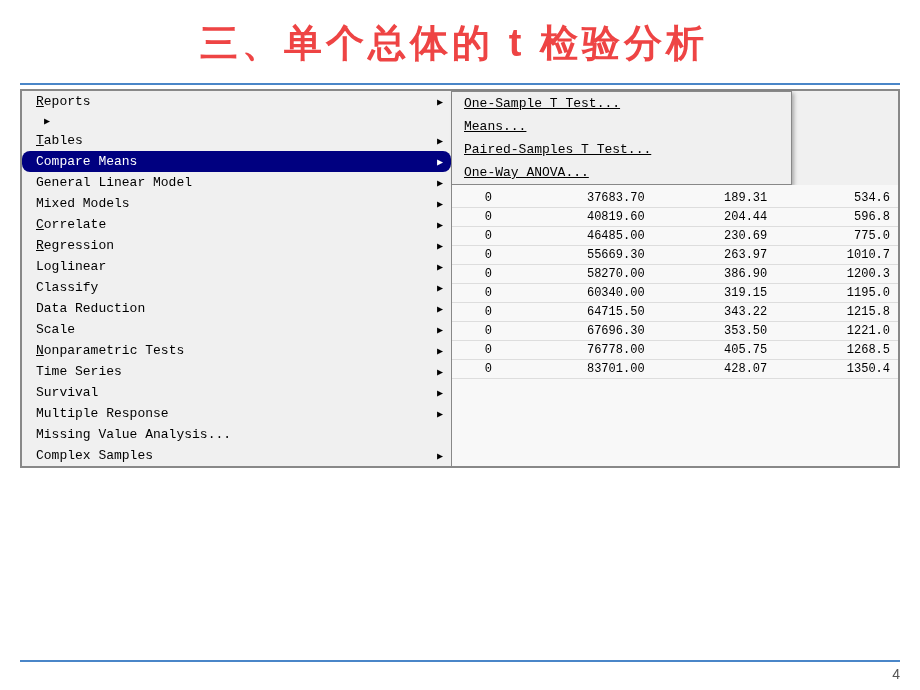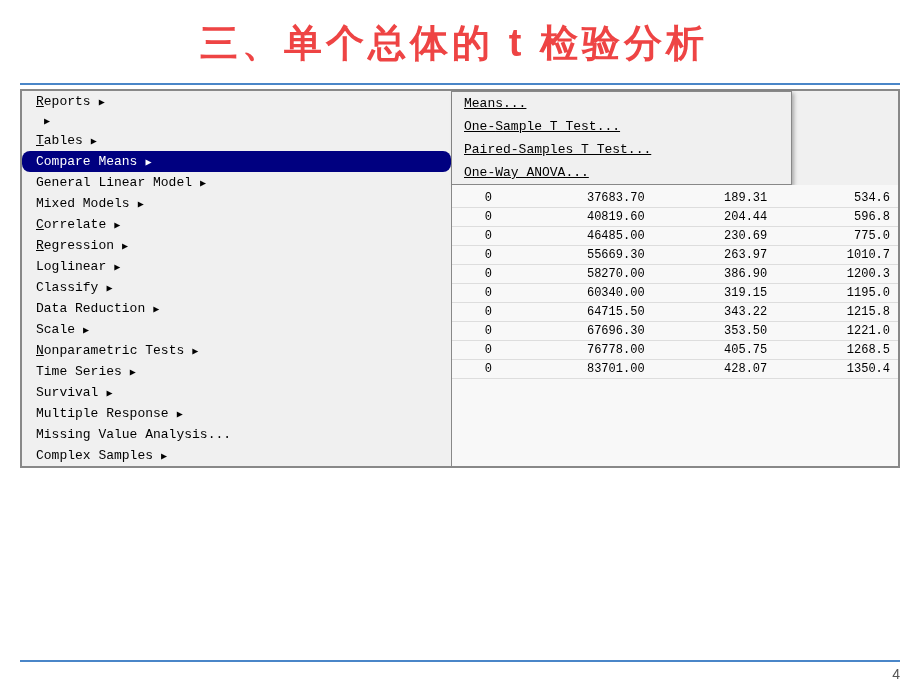--- a/index.html
+++ b/index.html
@@ -66,21 +66,21 @@
       background: #f0f0f0;
       border-right: 1px solid #888;
       width: 430px;
       font-family: 'Courier New', monospace;
       font-size: 13px;
       flex-shrink: 0;
     }
     .left-menu-item {
       display: flex;
       align-items: center;
-      justify-content: flex-start;
+      justify-content: space-between;
       padding: 3px 8px 3px 14px;
       cursor: pointer;
       color: #000;
       white-space: nowrap;
     }
     .left-menu-item.selected {
       background: #000080;
       color: #fff;
       border-radius: 8px;
     }
@@ -218,22 +218,22 @@
       </div>
       <div class="left-menu-item">
         <span>Complex Samples</span>
         <span class="arrow">▶</span>
       </div>
     </div>
 
     <div style="flex: 1; position: relative; display: flex; flex-direction: column;">
 
       <div class="right-submenu">
+        <div class="right-submenu-item">One-<u>S</u>ample T Test...</div>
         <div class="right-submenu-item">Means...</div>
-        <div class="right-submenu-item">One-<u>S</u>ample T Test...</div>
         <div class="right-submenu-item"><u>P</u>aired-Samples T Test...</div>
         <div class="right-submenu-item">One-Way ANOVA...</div>
       </div>
 
       <div style="flex: 1; background: #f8f8f8; overflow: hidden; padding: 4px 0;">
         <table class="data-table">
           <tbody>
               <tr>
                 <td>0</td>
                 <td>37683.70</td>

